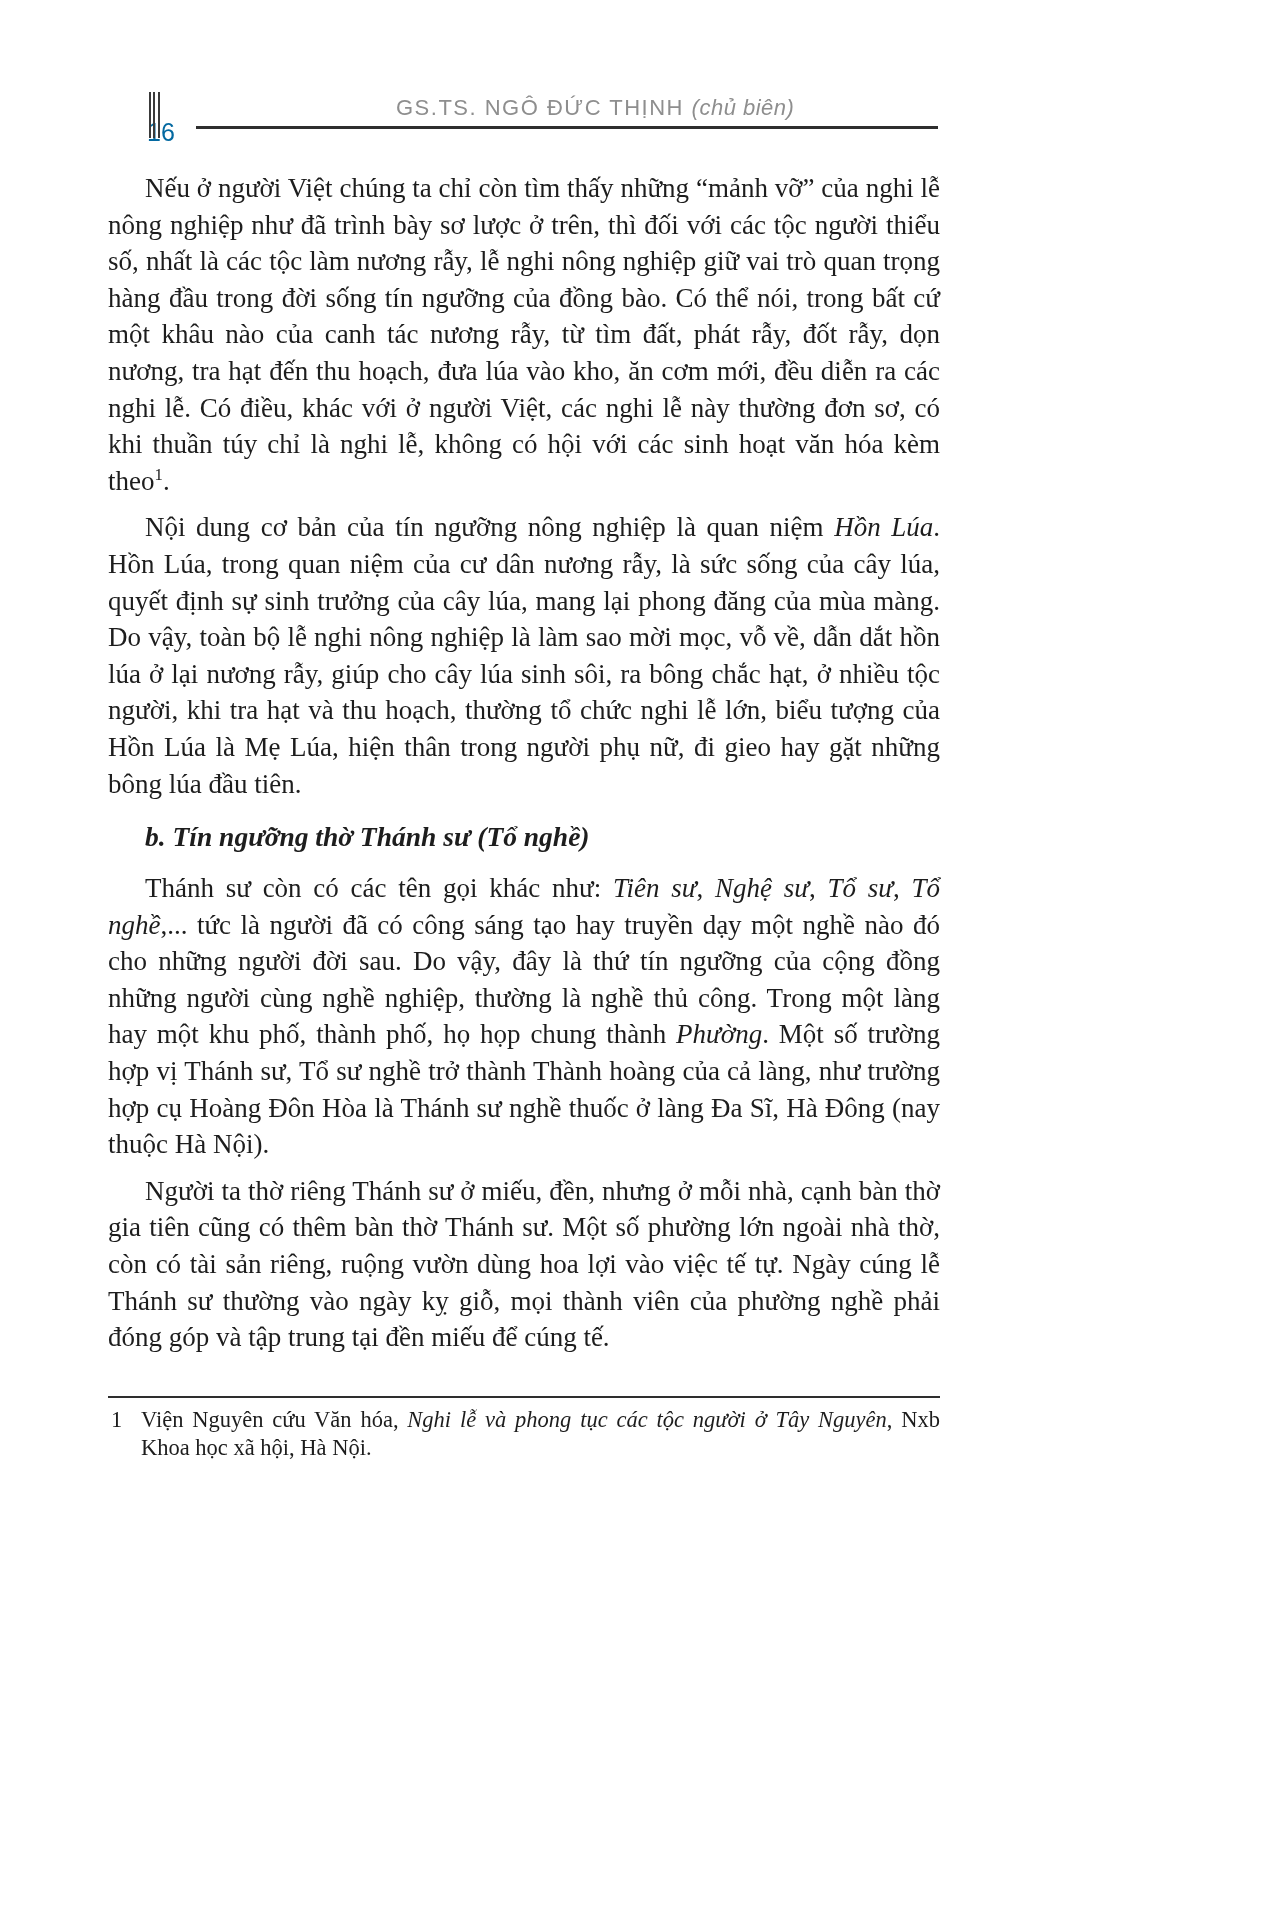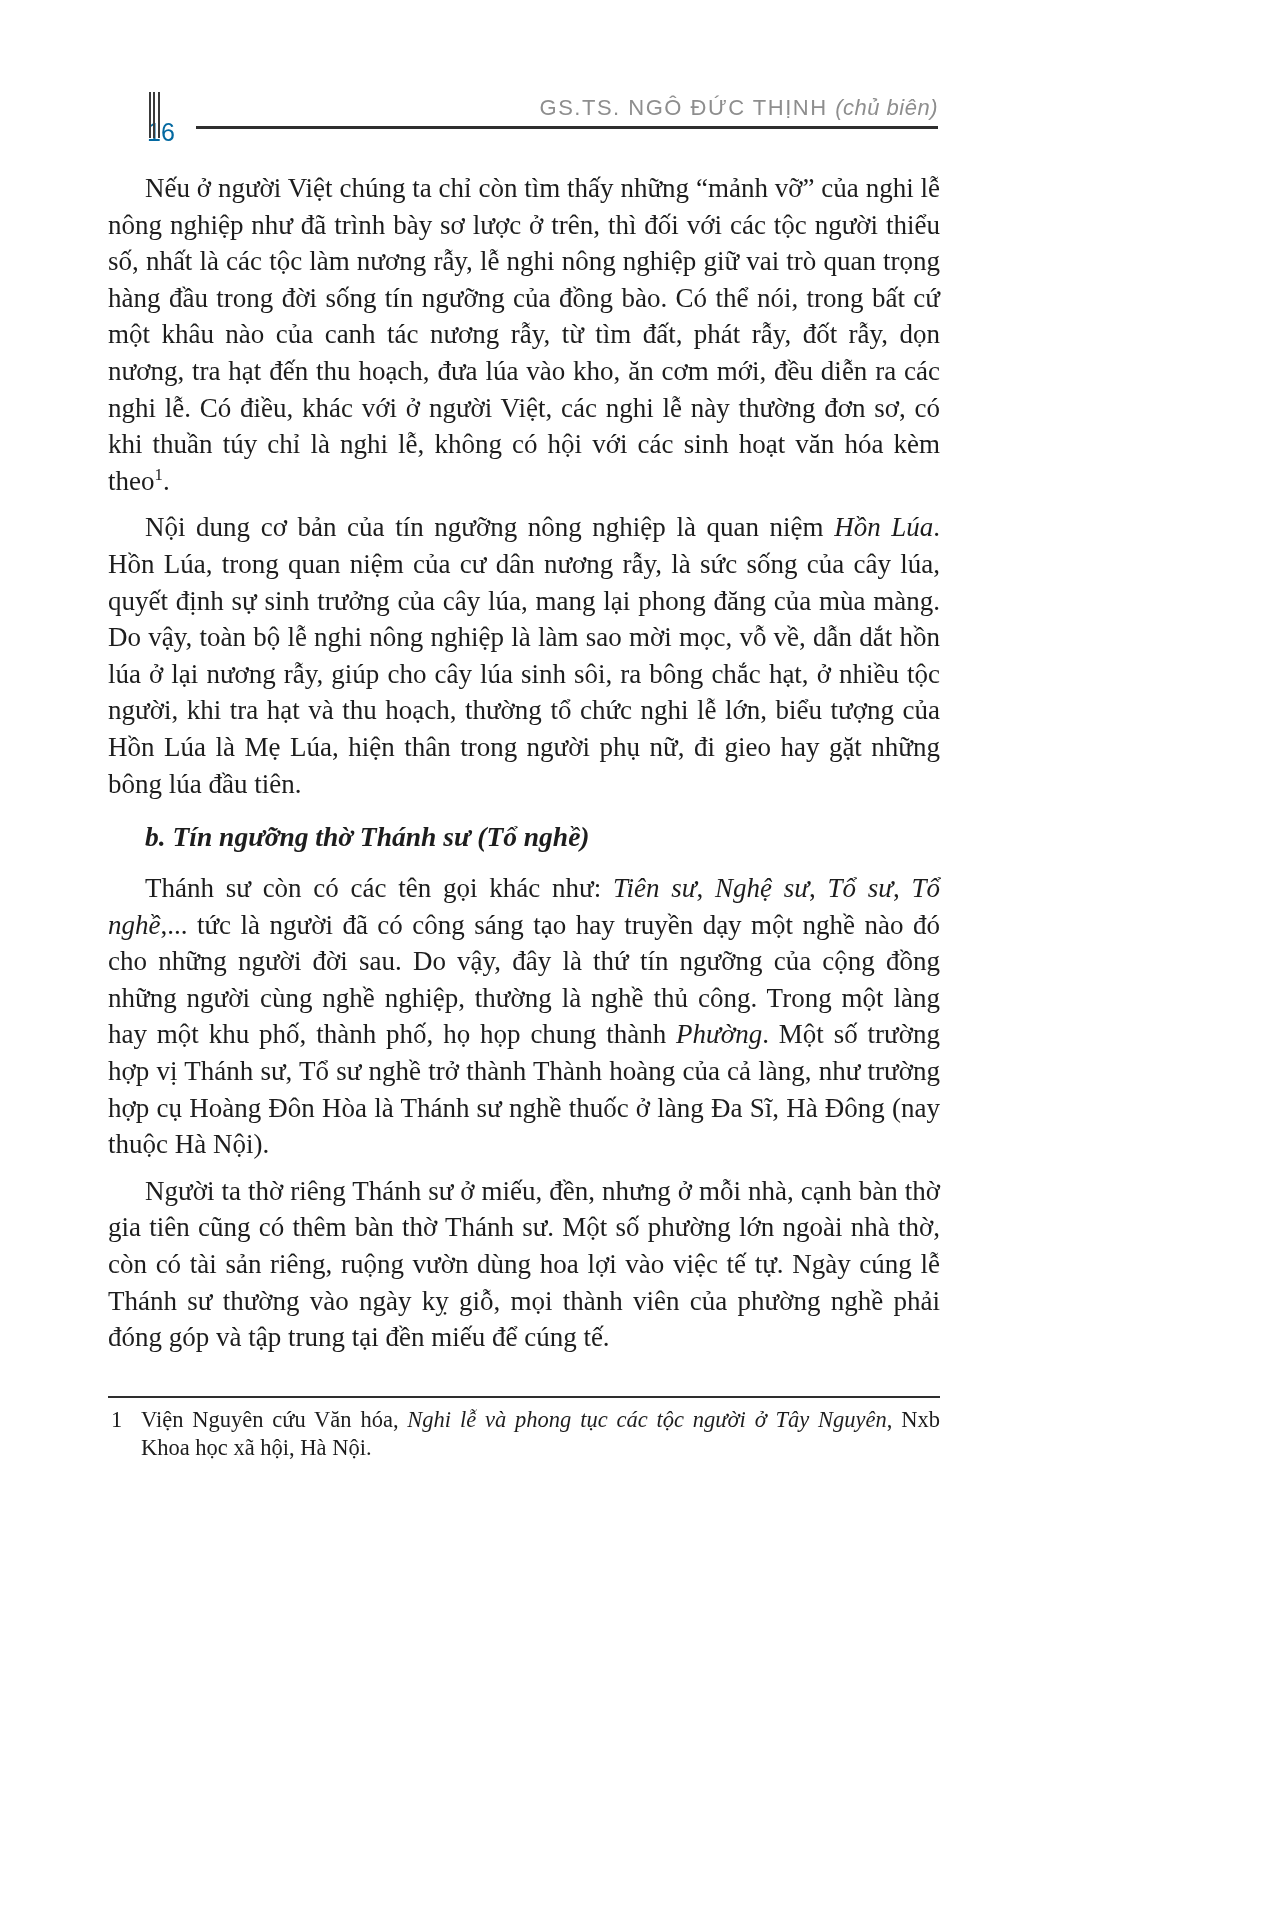--- a/index.html
+++ b/index.html
@@ -28,21 +28,21 @@
     position: absolute; top: 92px; left: 149px;
     width: 11px; height: 46px;
     background: repeating-linear-gradient(90deg, #3a3a3a 0 2px, rgba(0,0,0,0) 2px 4.5px);
   }
   .header-rule {
     position: absolute; top: 126px; left: 196px;
     width: 742px; height: 3px; background: #2e2e2e;
   }
   .running-title {
     position: absolute; top: 95px; left: 396px; width: 542px;
-    text-align: right; white-space: nowrap;
+    text-align: left; white-space: nowrap;
     font-family: "Liberation Sans", sans-serif;
     font-size: 22px; letter-spacing: 1.5px;
     color: #8e8e8e;
   }
   .running-title .role { font-style: italic; letter-spacing: 0.5px; }
 
   
   .body-content {
     position: absolute; top: 170px; left: 108px; width: 832px;
   }

